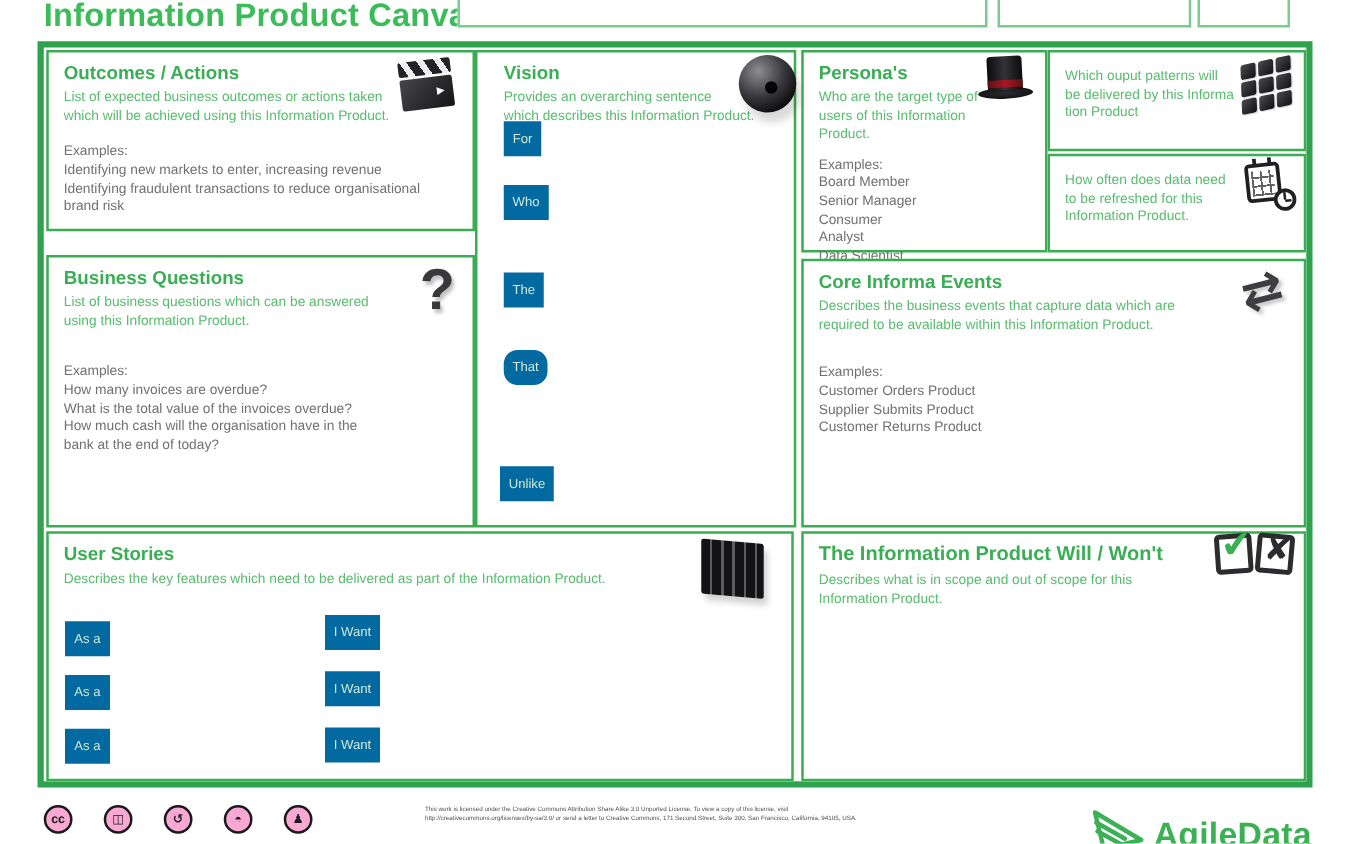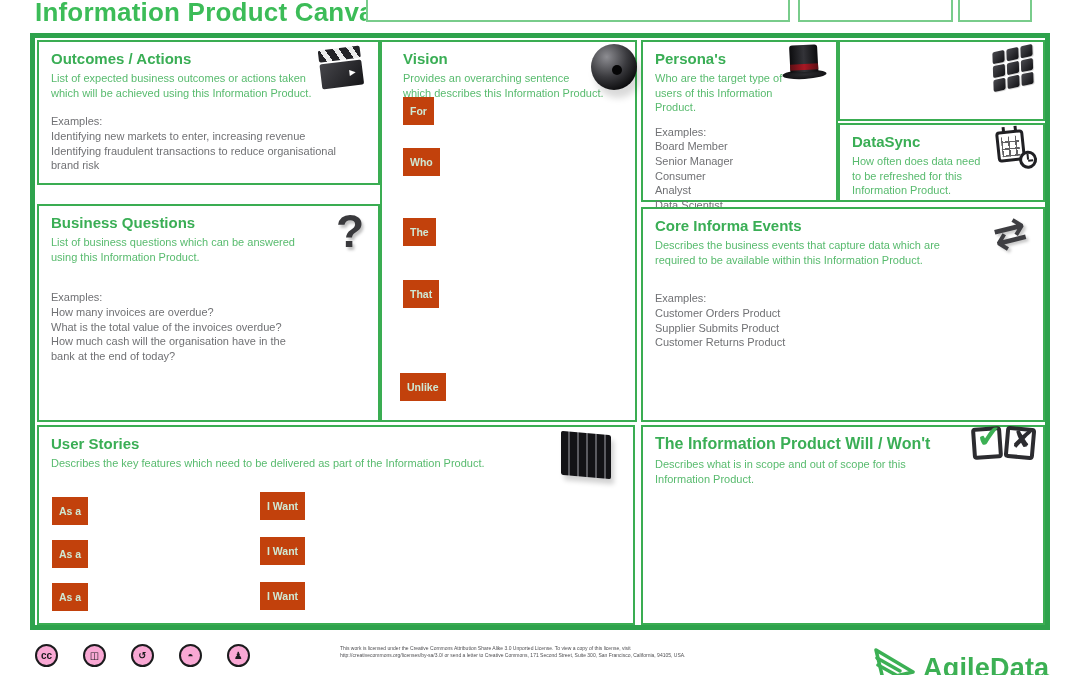--- a/index.html
+++ b/index.html
@@ -29,22 +29,22 @@
   .box.willwont  { left:606px; top:387px; width:404px; height:200px; }
 
   .sec-title { font-size:15px; font-weight:700; color:#3aae55; }
   .box.willwont .sec-title { font-size:16px; }
   .desc { font-size:11px; color:#58bb6e; line-height:1.32; margin-top:4px; white-space:pre-line; }
   .examples { font-size:11px; color:#707174; line-height:1.34; white-space:pre-line; }
   .ex-label { font-size:11px; color:#707174; line-height:1.34; }
   .mt14{margin-top:14px;} .mt26{margin-top:26px;} .mt10{margin-top:10px;} .mt24{margin-top:24px;}
 
   
-  .chip { position:absolute; min-width:30px; height:28px; background:#c2410c; color:#cfe9d4;
-          font-size:10.5px; display:flex; align-items:center; justify-content:center; padding:0 7px;font-weight:bold; }
+  .chip { position:absolute; min-width:30px; height:28px; background:#0369a1; color:#cfe9d4;
+          font-size:10.5px; display:flex; align-items:center; justify-content:center; padding:0 7px; }
 
   
   .icon { position:absolute; }
 
   .icon-clapper { top:6px; right:16px; width:42px; height:40px; transform:rotate(-7deg); }
   .icon-clapper .top { height:12px; border-radius:2px; background:repeating-linear-gradient(62deg,#232327 0 7px,#ececec 7px 12px); }
   .icon-clapper .bodyp { height:25px; margin-top:2px; border-radius:2px; background:linear-gradient(135deg,#46464b,#151518); position:relative; }
   .icon-clapper .bodyp::after { content:"▶"; position:absolute; right:7px; top:7px; color:#fff; font-size:8px; }
 
   .icon-qmark { top:2px; right:14px; font-size:46px; font-weight:700; color:#39393c; text-shadow:2px 3px 3px rgba(0,0,0,.25); line-height:1; }
@@ -135,21 +135,21 @@
       <div class="icon icon-qmark">?</div>
     </div>
 
     <div class="box vision">
       <div class="sec-title">Vision</div>
       <div class="desc">Provides an overarching sentence
 which describes this Information Product.</div>
       <div class="chip" style="left:21px; top:55px;">For</div>
       <div class="chip" style="left:21px; top:106px;">Who</div>
       <div class="chip" style="left:21px; top:176px;">The</div>
-      <div class="chip" style="left:21px; top:238px;">That</div>
+      <div class="chip" style="left:21px; top:238px;border-radius:11px;">That</div>
       <div class="chip" style="left:18px; top:331px;">Unlike</div>
       <div class="icon icon-ball"></div>
     </div>
 
     <div class="box personas">
       <div class="sec-title">Persona's</div>
       <div class="desc">Who are the target type of
 users of this Information
 Product.</div>
       <div class="ex-label mt10">Examples:</div>
@@ -158,35 +158,37 @@
       <div class="examples">Consumer</div>
       <div class="examples">Analyst</div>
       <div class="examples">Data Scientist</div>
       <div class="icon icon-hat">
           <div class="crown"></div>
           <div class="brim"></div>
         </div>
     </div>
 
     <div class="box type">
+      <div class="desc">Which ouput patterns will
+be delivered by this Informa
+tion Product</div>
       <div class="icon icon-keys">
           <i></i>
           <i></i>
           <i></i>
           <i></i>
           <i></i>
           <i></i>
           <i></i>
           <i></i>
           <i></i>
         </div>
     </div>
 
     <div class="box datasync">
-      <div class="sec-title">DataSync</div>
       <div class="desc">How often does data need
 to be refreshed for this
 Information Product.</div>
       <div class="icon icon-calclock">
         <div class="cal">
             <div class="grid"></div>
           </div>
           <div class="clock"></div>
       </div>
     </div>

